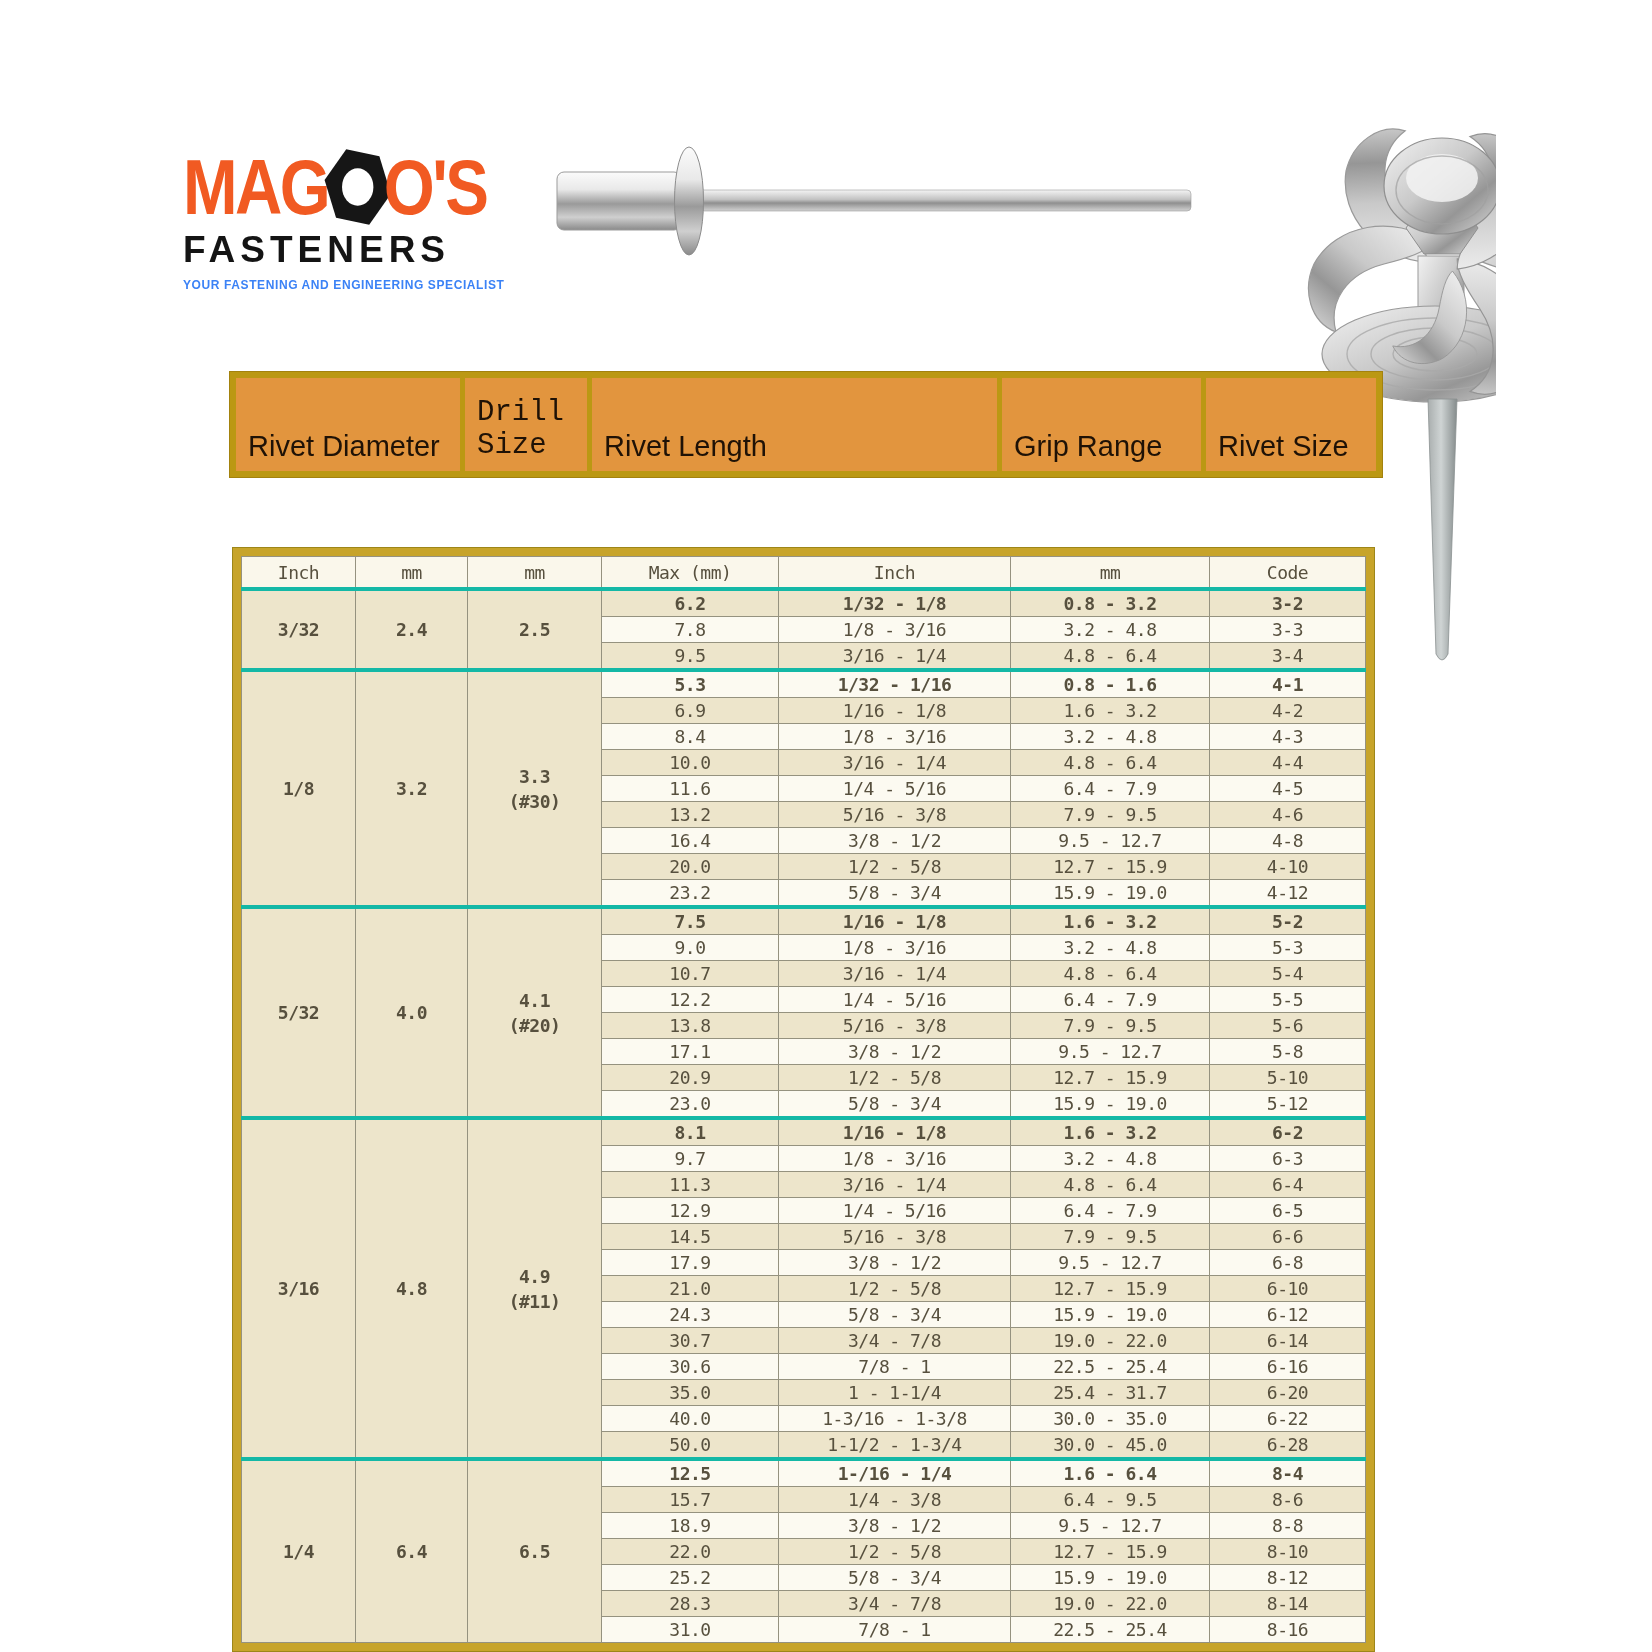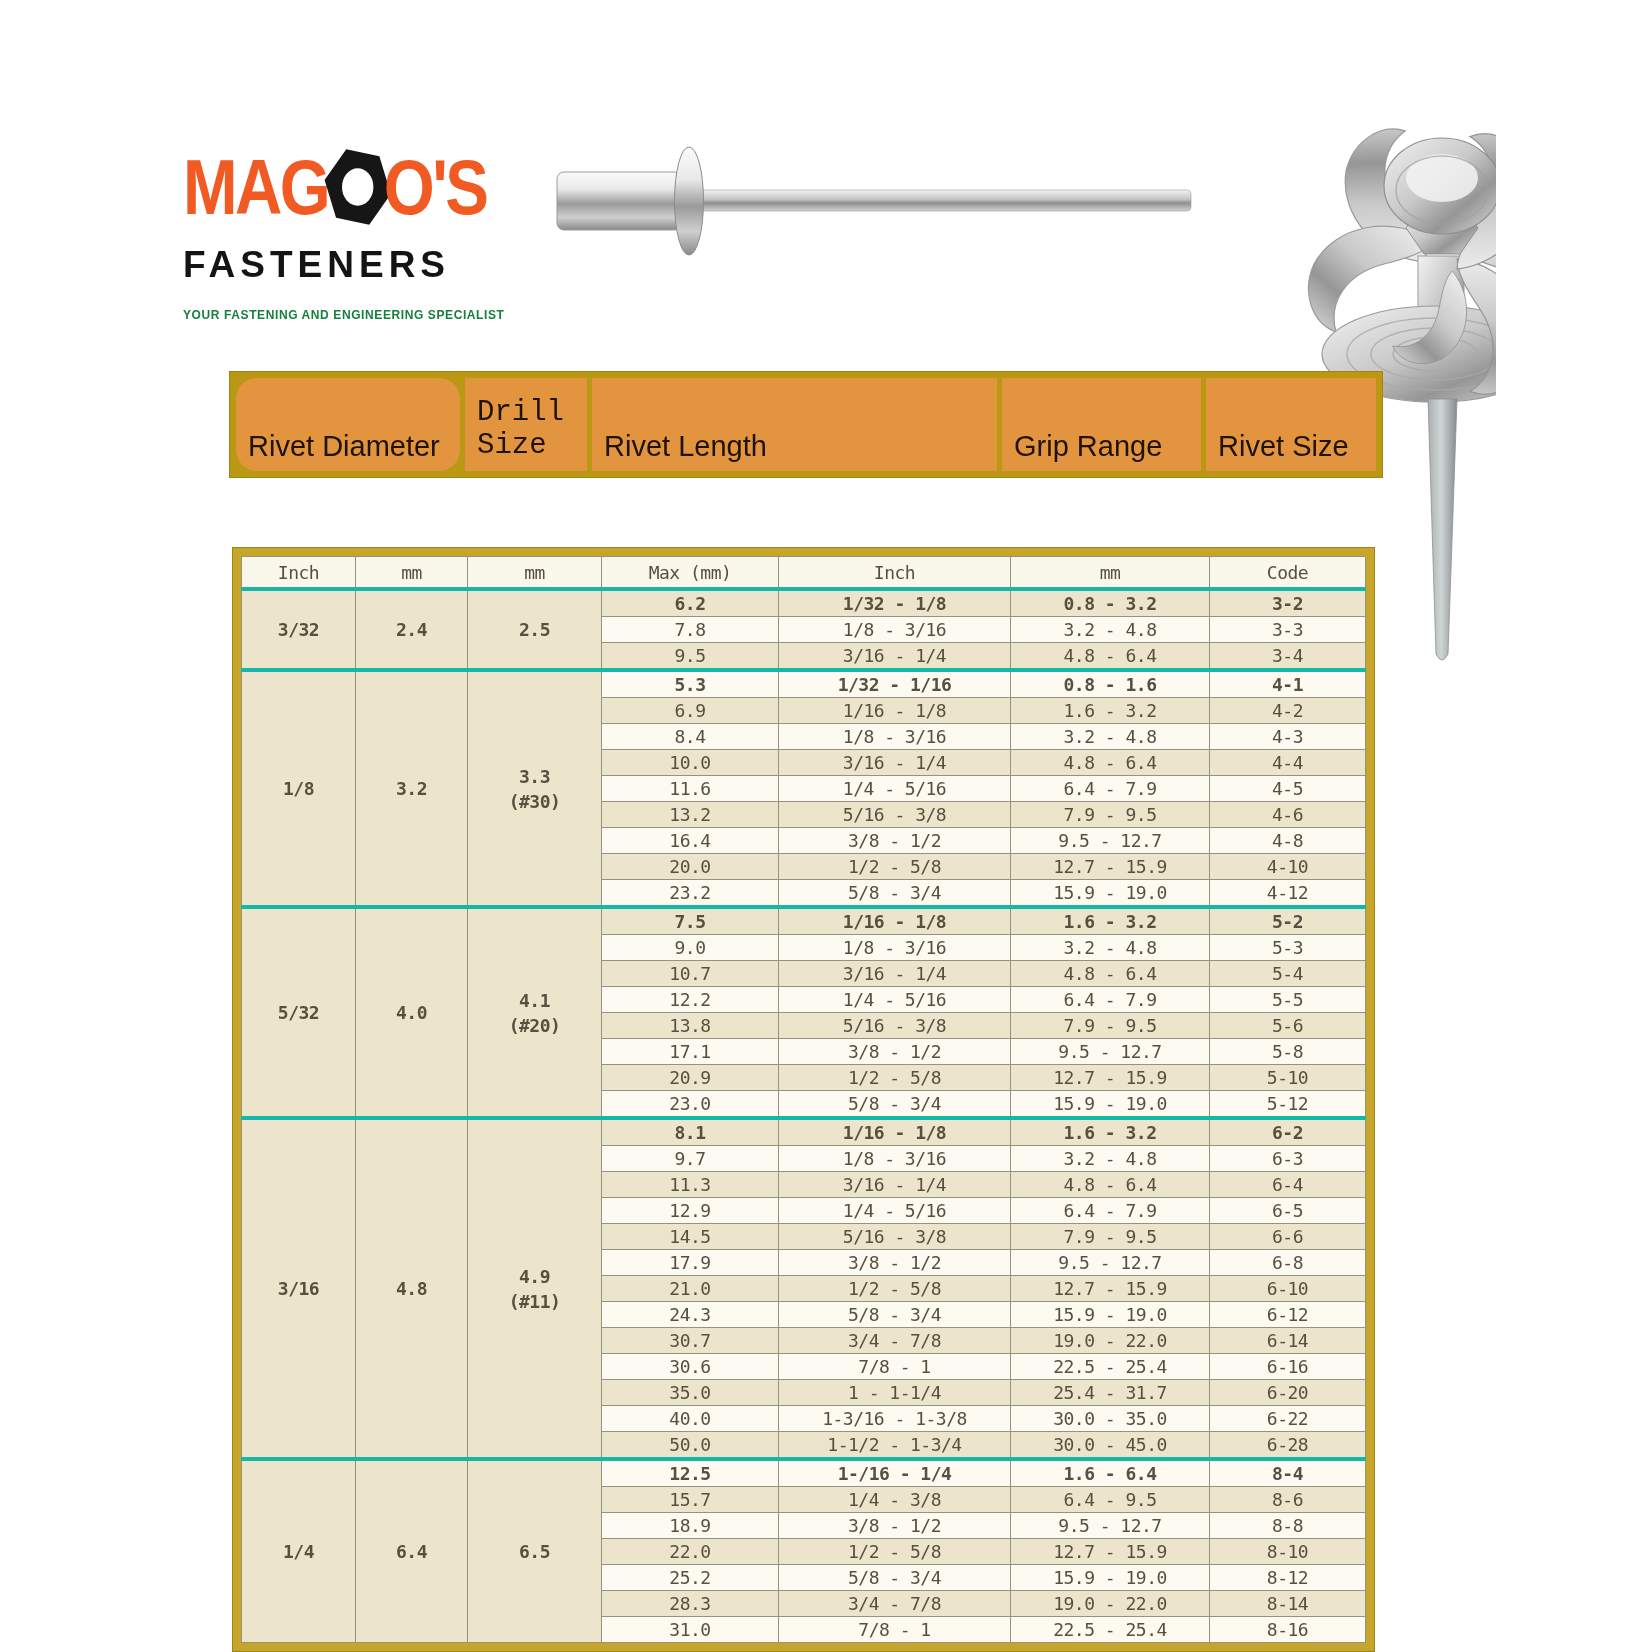--- a/index.html
+++ b/index.html
@@ -4,33 +4,33 @@
 <style>
   html,body{margin:0;padding:0;background:#ffffff;}
   .canvas{position:relative;width:1496px;height:1652px;background:#ffffff;overflow:hidden;
           font-family:"Liberation Sans", sans-serif;}
 
   
   .logo{position:absolute;left:183px;top:146px;width:330px;}
   .brand-line{display:flex;align-items:center;transform:scaleX(.84);transform-origin:left center;
               font-weight:bold;font-size:78px;letter-spacing:-3px;color:#F15A22;line-height:1;}
   .brand-line .nut{width:82px;height:82px;margin:0 -10px 0 -6px;flex:0 0 auto;}
-  .brand-sub{font-weight:bold;font-size:37px;letter-spacing:5px;color:#141414;margin-top:16px;}
-  .tagline{font-weight:bold;font-size:12px;letter-spacing:.6px;color:#15803d;margin-top:22px;white-space:nowrap;}
+  .brand-sub{font-weight:bold;font-size:37px;letter-spacing:5px;color:#141414;margin-top:1px;}
+  .tagline{font-weight:bold;font-size:12px;letter-spacing:.6px;color:#3b82f6;margin-top:7px;white-space:nowrap;}
 
   
   .rivet-side{position:absolute;left:543px;top:140px;}
   .rivet-flower{position:absolute;left:1282px;top:116px;}
 
   
   .specs-header{position:absolute;left:230px;top:372px;width:1152px;height:105px;box-sizing:border-box;
                 background:#BB9813;display:flex;gap:5px;padding:6px;box-shadow:0 0 0 1px #a3820e;}
   .hcell{background:#E2953E;box-sizing:border-box;display:flex;align-items:flex-end;
          padding:6px 12px 9px 12px;font-size:29px;line-height:1.12;color:#1f1206;}
-  .hcell:nth-child(1){width:224px;border-radius:21px;}
+  .hcell:nth-child(1){width:224px;}
   .hcell:nth-child(2){width:122px;font-family:Liberation Mono, monospace;}
   .hcell:nth-child(3){width:405px;}
   .hcell:nth-child(4){width:199px;}
   .hcell:nth-child(5){flex:1;}
 
   
   .table-frame{position:absolute;left:233px;top:548px;border:8px solid #C7A42A;background:#FCFAF1;
                box-shadow:0 0 0 1px #9d8619, inset 0 0 0 1px #9d8619;}
   table.spec{border-collapse:collapse;table-layout:fixed;width:1124px;
              font-family:"DejaVu Sans Mono", monospace;font-size:18px;letter-spacing:-.5px;color:#57503e;}

